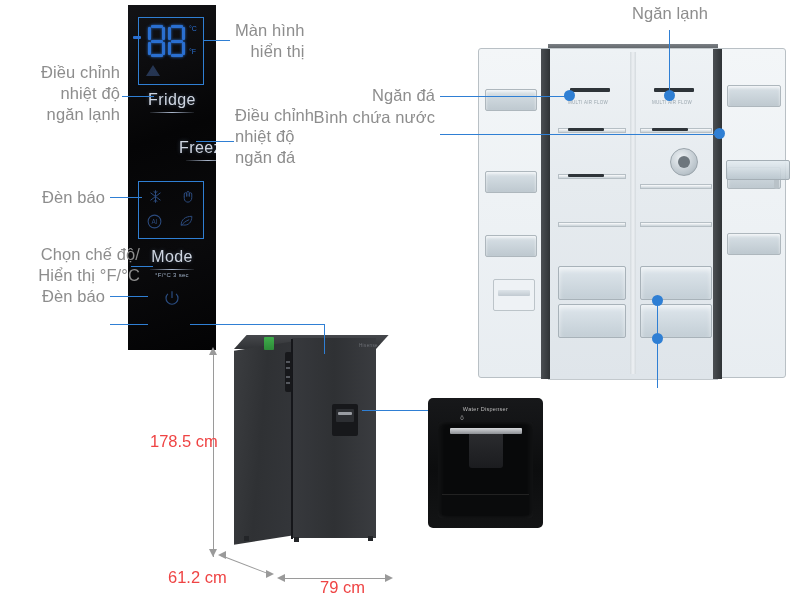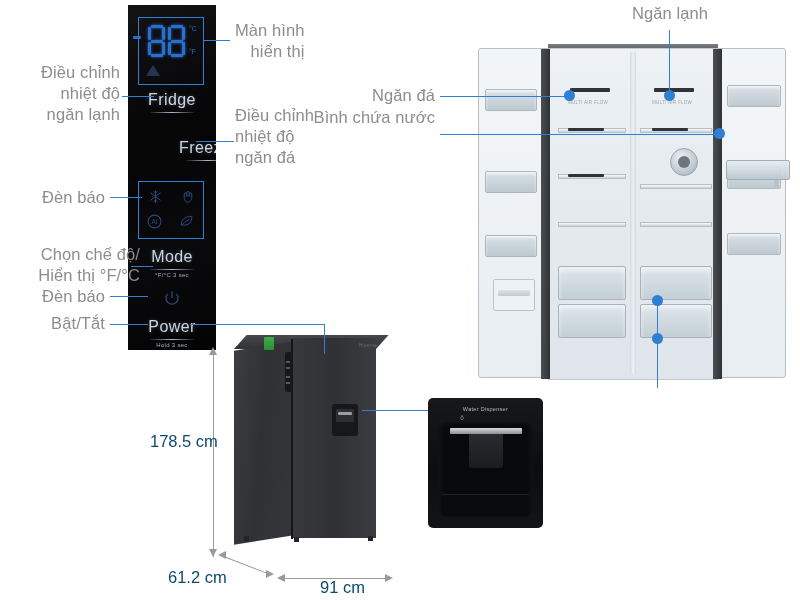--- a/index.html
+++ b/index.html
@@ -108,21 +108,21 @@
   #disp-recess{position:absolute;left:104px;top:74px;width:26px;height:32px;background:#17181b;border-radius:2px;}
   #disp-inner{position:absolute;left:4px;top:5px;width:18px;height:13px;background:#2c2e32;border-radius:1px;}
   #disp-slot{position:absolute;left:2px;top:3px;width:14px;height:2.5px;background:#9a9da3;border-radius:1px;}
   .foot{position:absolute;width:5px;height:5px;background:#232528;}
 
   
   .dimline{position:absolute;background:#9a9a9a;}
   .dimline.v{width:1.2px;}
   .dimline.d{height:1.2px;transform-origin:left center;}
   .arw{position:absolute;width:0;height:0;}
-  .dimtxt{position:absolute;font-size:16.5px;color:#0c4a6e;white-space:nowrap;}
+  .dimtxt{position:absolute;font-size:16.5px;color:#ef4444;white-space:nowrap;}
 
   
   #wd{
     position:absolute;left:428px;top:398px;width:115px;height:130px;
     background:linear-gradient(180deg,#17181a 0%,#0c0d0e 55%,#131415 100%);
     border-radius:5px;
   }
   #wd-cav{position:absolute;left:10px;top:24px;width:95px;height:96px;background:#08090a;border-radius:3px;
     box-shadow:inset 3px 0 6px rgba(255,255,255,.05), inset -3px 0 6px rgba(255,255,255,.05);}
   #wd-label{position:absolute;left:0;top:8px;width:115px;text-align:center;color:#bdbdbd;font-size:5.5px;letter-spacing:.3px;}
@@ -258,43 +258,37 @@
       <div class="sub">°F/°C 3 sec</div>
     </div>
 
     <div id="pwr-ic">
       <svg width="18" height="18" viewBox="0 0 24 24" fill="none" stroke="#2a4c80" stroke-width="1.6">
         <path d="M12 3v9"></path>
         <path d="M6.5 6.5a8 8 0 1011 0"></path>
       </svg>
     </div>
 
-    <div class="btn" id="b-power">
-      <div class="tx">Power</div>
-      <div class="bar"></div>
-      <div class="sub">Hold 3 sec</div>
-    </div>
   </div>
 
   <div class="lbl r" style="left:0px;top:62px;width:120px;">Điều chỉnh
 nhiệt độ
 ngăn lạnh</div>
   <div class="lead h" style="left:122px;top:96px;width:32px;"></div>
 
   <div class="lbl r" style="left:0px;top:187px;width:105px;">Đèn báo</div>
   <div class="lead h" style="left:110px;top:197px;width:32px;"></div>
 
   <div class="lbl r" style="left:0px;top:244px;width:140px;">Chọn chế độ/
 Hiển thị °F/°C</div>
   <div class="lead h" style="left:131px;top:266px;width:22px;"></div>
 
   <div class="lbl r" style="left:0px;top:286px;width:105px;">Đèn báo</div>
   <div class="lead h" style="left:110px;top:296px;width:38px;"></div>
 
-  <div class="lbl r" style="left:0px;top:313px;width:105px;">Bật/Tắt</div>
   <div class="lead h" style="left:110px;top:324px;width:38px;"></div>
 
   <div class="lead h" style="left:204px;top:40px;width:26px;"></div>
   <div class="lbl" style="left:235px;top:20px;text-align:right;">Màn hình
 hiển thị</div>
 
   <div class="lead h" style="left:196px;top:141px;width:38px;"></div>
   <div class="lbl" style="left:235px;top:105px;">Điều chỉnh
 nhiệt độ
 ngăn đá</div>
@@ -333,21 +327,21 @@
   <div class="dimtxt" style="left:150px;top:432px;">178.5 cm</div>
 
   <div class="dimline d" style="left:221px;top:555px;width:52px;transform:rotate(21deg);"></div>
   <div class="arw" style="left:218px;top:551px;border-top:4px solid transparent;border-bottom:4px solid transparent;border-right:8px solid #9a9a9a;"></div>
   <div class="arw" style="left:266px;top:570px;border-top:4px solid transparent;border-bottom:4px solid transparent;border-left:8px solid #9a9a9a;"></div>
   <div class="dimtxt" style="left:168px;top:568px;">61.2 cm</div>
 
   <div class="dimline" style="left:283px;top:578px;width:106px;height:1.2px;"></div>
   <div class="arw" style="left:277px;top:574px;border-top:4px solid transparent;border-bottom:4px solid transparent;border-right:8px solid #9a9a9a;"></div>
   <div class="arw" style="left:385px;top:574px;border-top:4px solid transparent;border-bottom:4px solid transparent;border-left:8px solid #9a9a9a;"></div>
-  <div class="dimtxt" style="left:320px;top:578px;">91 cm</div>
+  <div class="dimtxt" style="left:320px;top:578px;">79 cm</div>
 
   <div id="wd">
     <div id="wd-drop">
       <svg width="4" height="5" viewBox="0 0 10 13" fill="none" stroke="#cfcfcf" stroke-width="1.2">
         <path d="M5 1C3 4.5 1.5 6.5 1.5 8.5A3.5 3.5 0 008.5 8.5C8.5 6.5 7 4.5 5 1z"></path>
       </svg>
     </div>
     <div id="wd-label">Water Dispenser</div>
     <div id="wd-cav"></div>
     <div id="wd-bar"></div>

